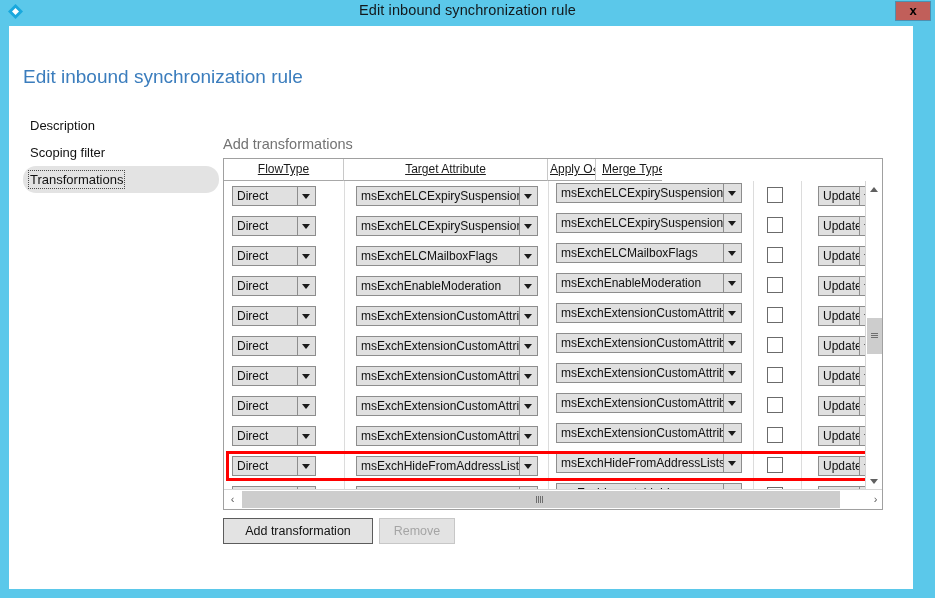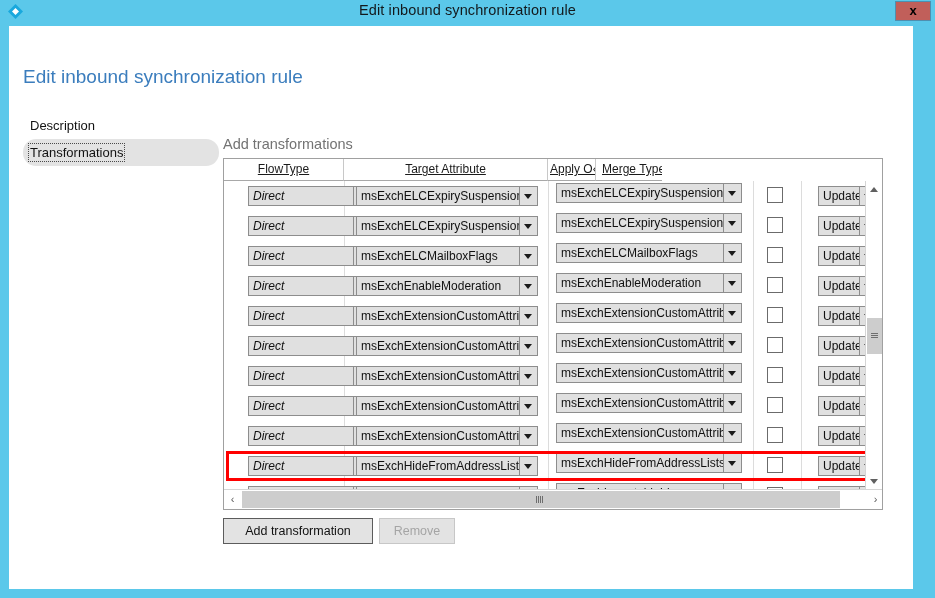--- a/index.html
+++ b/index.html
@@ -212,21 +212,21 @@
   }
   .combo .arrow::after {
     content: "";
     position: absolute;
     left: 4px; top: 7px;
     border-left: 4px solid transparent;
     border-right: 4px solid transparent;
     border-top: 5px solid #1a1a1a;
   }
 
-  .combo.flow   { left: 24px;  top: 5px; width: 124px; font-style: italic; }
+  .combo.flow   { left: 8px;  top: 5px; width: 84px; }
   .combo.target { left: 132px; top: 5px; width: 182px; }
   .combo.source { left: 332px; top: 2px; width: 186px; }
   .combo.merge  { left: 594px; top: 5px; width: 60px; }
 
   .chk {
     position: absolute;
     left: 543px; top: 6px;
     width: 16px; height: 16px;
     border: 1px solid #6b6b6b;
     background: #ffffff;
@@ -369,20 +369,23 @@
   </div>
 
   <div class="content">
 
     <div class="page-title">Edit inbound synchronization rule</div>
 
     <div class="nav">
       <div class="nav-item">
         <span class="nav-label">Description</span>
       </div>
+      <div class="nav-item">
+        <span class="nav-label">Scoping filter</span>
+      </div>
       <div class="nav-item selected">
         <span class="nav-label">Transformations</span>
       </div>
     </div>
 
     <div class="panel-heading">Add transformations</div>
 
     <div class="grid-wrap">
 
       <div class="grid-head">

